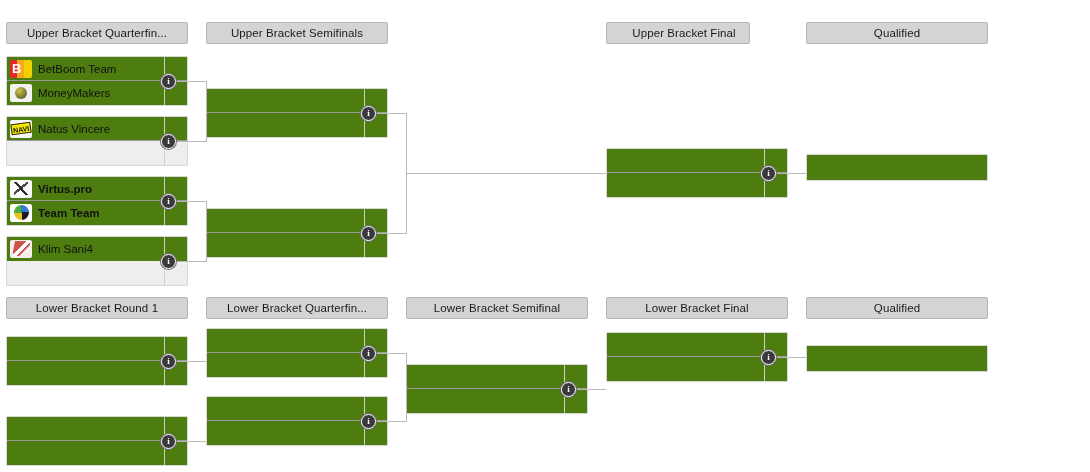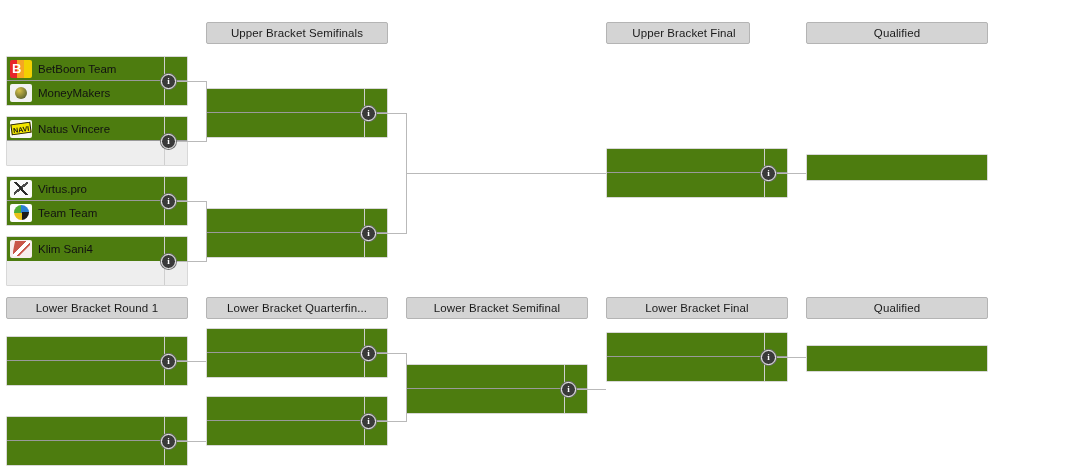--- a/index.html
+++ b/index.html
@@ -165,20 +165,21 @@
     content:""; position:absolute; left:3px; top:1px; width:17px; height:15px;
     background:linear-gradient(135deg,transparent 0 42%,#ffffff 42% 58%,transparent 58%);
     z-index:2;
   }
 </style>
 </head>
 <body>
 
 <div id="stage">
 
+  <div class="round-header" style="left:6px;  top:22px; width:182px;">Upper Bracket Quarterfin...</div>
   <div class="round-header" style="left:206px; top:22px; width:182px;">Upper Bracket Semifinals</div>
   <div class="round-header" style="left:606px; top:22px; width:144px;padding-left:12px;">Upper Bracket Final</div>
   <div class="round-header" style="left:806px; top:22px; width:182px;">Qualified</div>
 
   <div class="match" style="left:6px; top:56px; width:182px; height:50px;">
     <div class="row top">
       <span class="logo lg-betboom"></span>
       <span class="tname">BetBoom Team</span>
     </div>
     <div class="row">
@@ -191,21 +192,21 @@
 
   <div class="match" style="left:6px; top:116px; width:182px; height:50px;">
     <div class="row top">
       <span class="logo lg-navi"></span>
       <span class="tname">Natus Vincere</span>
     </div>
     <div class="scorecol" style="right:22px;"></div>
   </div>
   <div class="info-icon" style="left:161px; top:134px;">i</div>
 
-  <div class="match" style="left:6px; top:176px; width:182px; height:50px;">
+  <div class="match" style="left:6px; top:176px; width:182px; height:50px;font-weight:bold;">
     <div class="row top">
       <span class="logo lg-vp"></span>
       <span class="tname">Virtus.pro</span>
     </div>
     <div class="row">
       <span class="logo lg-teamteam"></span>
       <span class="tname">Team Team</span>
     </div>
     <div class="scorecol" style="right:22px;"></div>
   </div>

